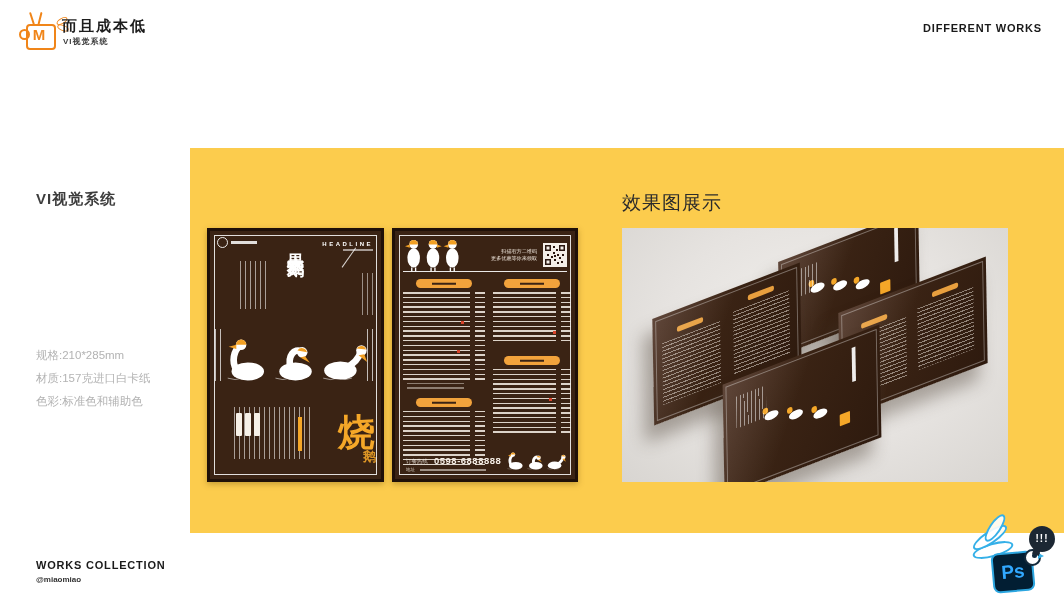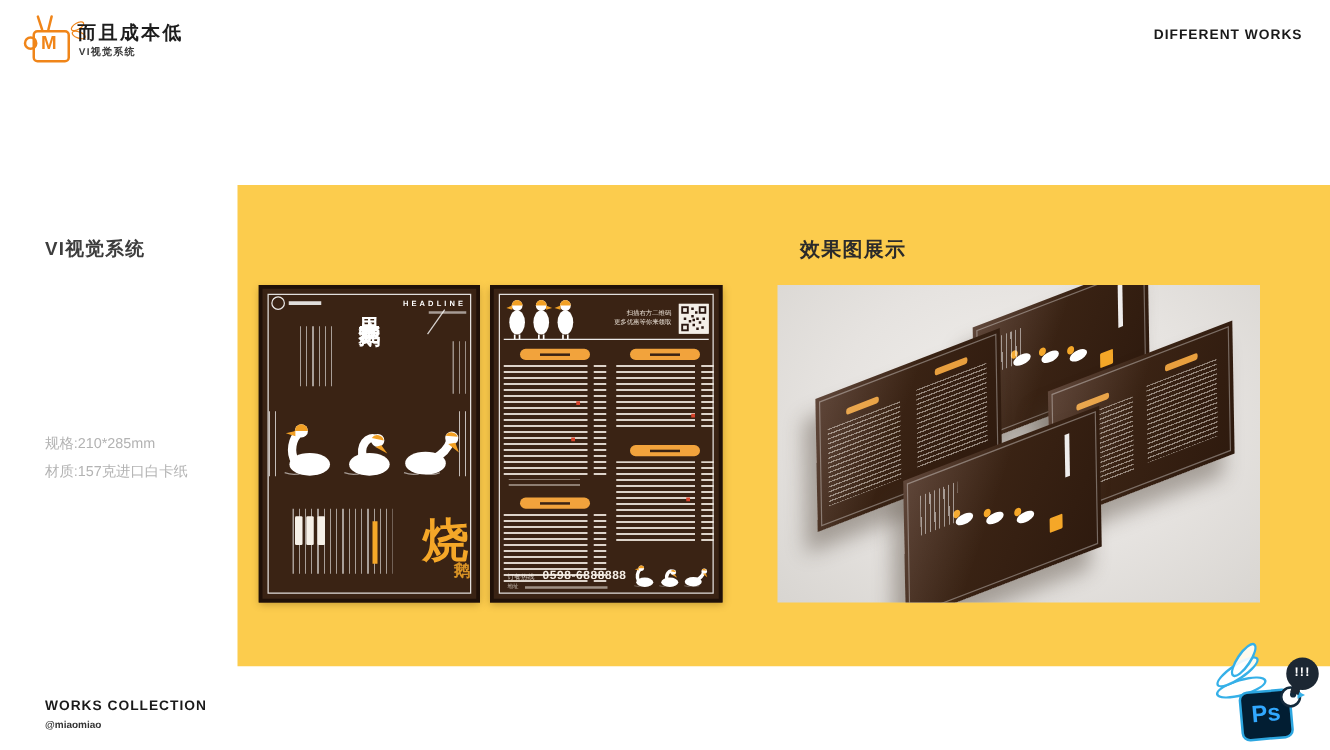--- a/index.html
+++ b/index.html
@@ -79,21 +79,21 @@
   .reddot{position:absolute;width:2.5px;height:2.5px;background:#D9442B;}
   .hotline{left:11px;bottom:13px;display:flex;align-items:flex-end;gap:4px;color:#F6EFE7;}
   .hotline .lbl{font-size:6px;opacity:.8;transform:scale(.9);transform-origin:left bottom;}
   .hotline .ph{font-size:9.5px;font-weight:bold;letter-spacing:.5px;}
   .addr{left:11px;bottom:6px;display:flex;align-items:center;gap:3px;}
   .addr .lbl{font-size:5.5px;color:#D8CEC2;transform:scale(.8);transform-origin:left center;}
   .addr .ln{width:66px;height:2px;background:rgba(243,236,227,.55);}
   .mn-bgeese{right:8px;bottom:5px;}
 
   
-  .sc-title{left:640px;top:190px;font-size:16px;font-weight:700;color:#2b2b2b;letter-spacing:1px;}
+  .sc-title{left:622px;top:190px;font-size:19px;font-weight:400;color:#2b2b2b;letter-spacing:1px;}
   .mockup{left:622px;top:228px;width:386px;height:254px;
           background:radial-gradient(ellipse at 50% 42%,#F2F0ED 0%,#E6E3E0 55%,#D8D5D1 100%);overflow:hidden;}
   .mcard{position:absolute;background:linear-gradient(120deg,#46291A 0%,#3A2314 40%,#2E1A0E 100%);
          transform:rotate(-21deg) skewX(-20deg);box-shadow:-10px 13px 16px rgba(70,58,45,.4);}
   .mcard::after{content:"";position:absolute;inset:0;background:linear-gradient(115deg,rgba(255,255,255,.14),rgba(255,255,255,0) 45%);}
   .mc-frame{position:absolute;inset:3px;border:1px solid rgba(255,255,255,.35);}
   .mc-pill{position:absolute;width:28px;height:4.5px;background:#E89F3E;border-radius:2px;}
   .mc-rows{position:absolute;background:repeating-linear-gradient(to bottom,rgba(240,233,224,.5) 0 1px,transparent 1px 3.6px);}
   .mc-titlebar{position:absolute;width:4px;height:32px;background:rgba(255,255,255,.92);}
   .mc-goose{position:absolute;width:15px;height:8px;background:#fff;border-radius:50%;}
@@ -197,20 +197,21 @@
     <div class="bl-leaf2"></div>
   </div>
   <div class="abs logo-title">而且成本低</div>
   <div class="abs logo-sub">VI视觉系统</div>
   <div class="abs hdr-right">DIFFERENT WORKS</div>
 
   <div class="abs lp-title">VI视觉系统</div>
   <div class="abs lp-specs">
     <div>规格:210*285mm</div>
     <div>材质:157克进口白卡纸</div>
+    <div>色彩:标准色和辅助色</div>
   </div>
 
   <div class="abs yellow"></div>
 
   <div class="flyer cover">
     <div class="frame"></div>
     <div class="abs cv-brand">
       <div class="c"></div>
         <div>
           <div class="t1"></div>

